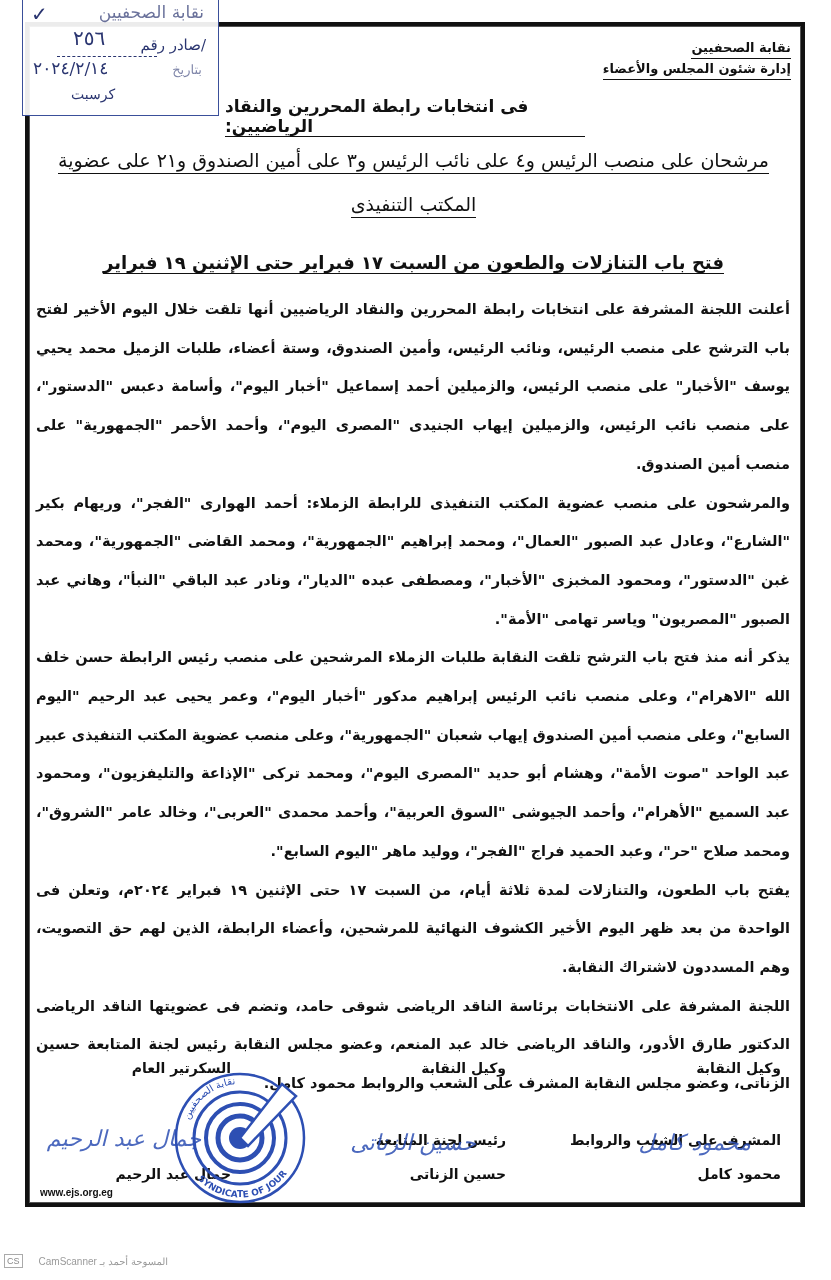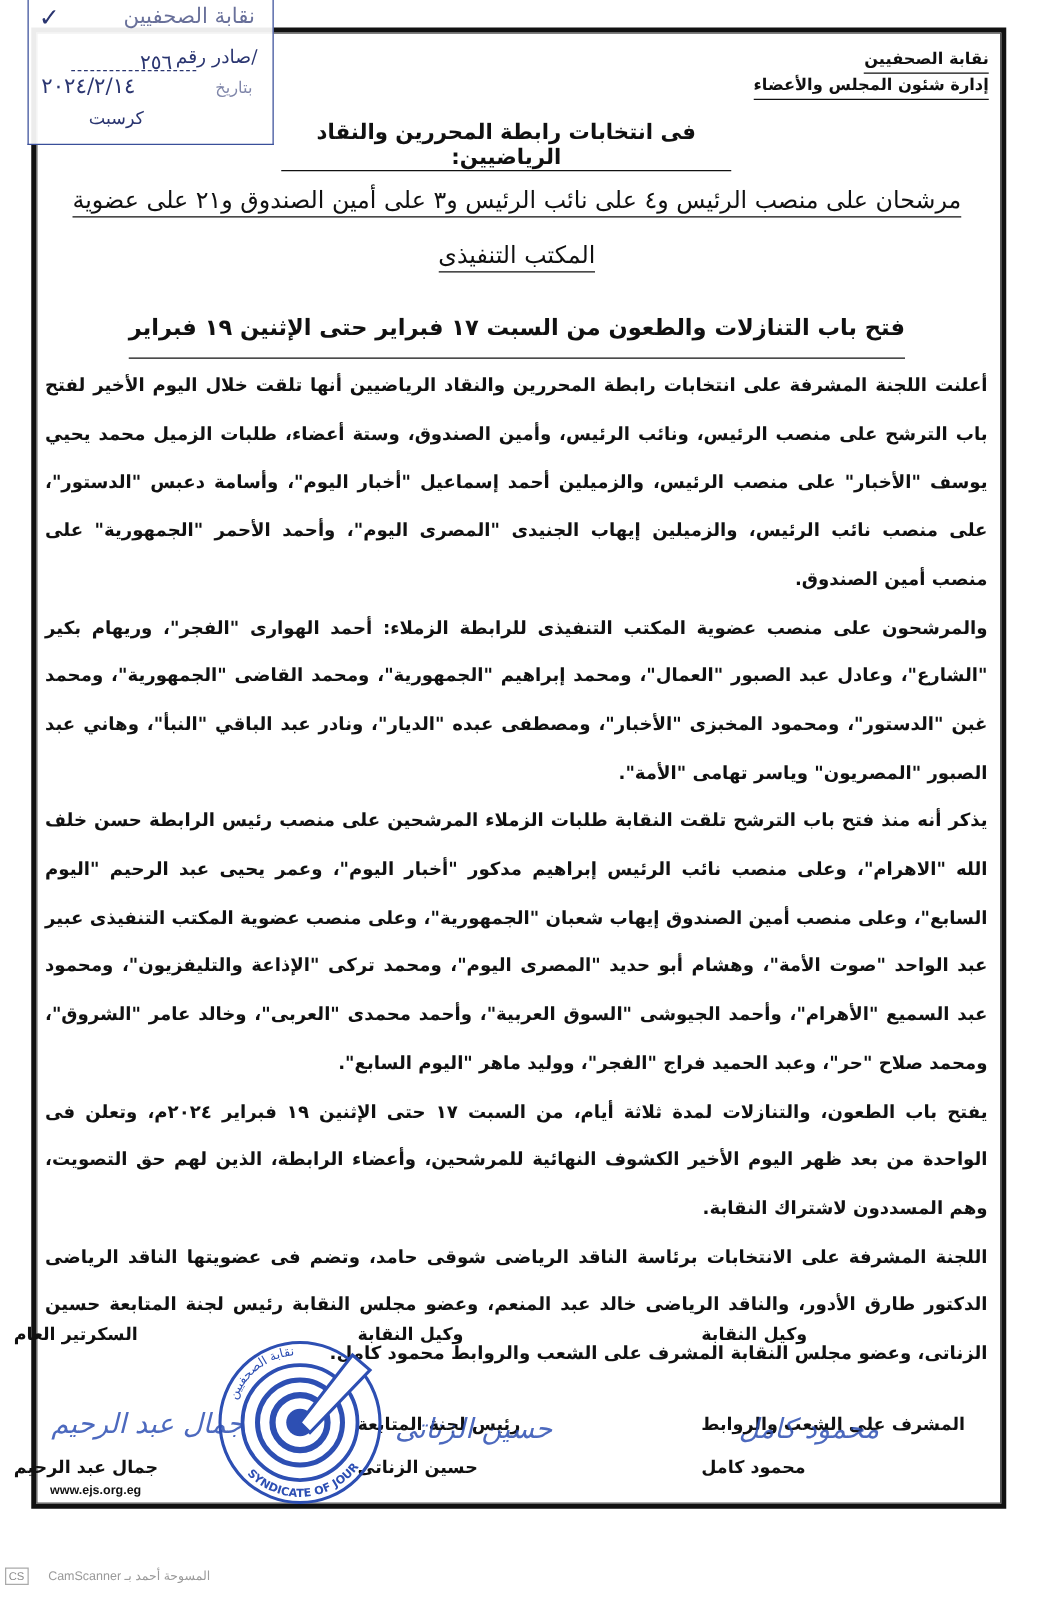--- a/index.html
+++ b/index.html
@@ -15,57 +15,57 @@
     position:absolute; left:29px; top:26px; width:772px; height:1177px;
     border:1px solid #555; box-sizing:border-box;
   }
   .stamp-box {
     position:absolute; left:22px; top:0px; width:195px; height:115px;
     border:1px solid #3a4f9a; border-top:none; background:rgba(255,255,255,0.92);
     color:#2a3570; font-family:"DejaVu Serif", serif; z-index:5;
   }
   .stamp-box .s-top { position:absolute; right:14px; top:2px; font-size:17px; opacity:0.7; }
   .stamp-box .s-check { position:absolute; left:8px; top:2px; font-size:20px; }
-  .stamp-box .s-num { position:absolute; left:50px; top:40px; font-size:16px;margin-left:39px; }
+  .stamp-box .s-num { position:absolute; left:50px; top:26px; font-size:20px; }
   .stamp-box .s-num-label { position:absolute; right:12px; top:36px; font-size:15px; }
   .stamp-box .s-date { position:absolute; left:10px; top:58px; font-size:17px; }
   .stamp-box .s-date-label { position:absolute; right:16px; top:62px; font-size:13px; opacity:0.6; }
   .stamp-box .s-sign { position:absolute; left:48px; top:86px; font-size:14px; }
   .stamp-line { position:absolute; left:34px; top:56px; width:100px; border-top:1px dashed #2a3570; }
 
   .org {
     position:absolute; right:40px; top:38px; text-align:right; direction:rtl;
     font-weight:bold; font-size:13px; line-height:20px;
   }
   .org span { display:block; border-bottom:1px solid #111; width:fit-content; margin-left:auto; }
 
   .h1 {
-    position:absolute; left:225px; top:96px; width:360px; direction:rtl; text-align:center;
+    position:absolute; left:225px; top:96px; width:360px; direction:rtl; text-align:left;
     font-weight:bold; font-size:17px; border-bottom:1.5px solid #111;
   }
   .h2 {
     position:absolute; left:36px; right:40px; top:138px; direction:rtl; text-align:center;
     font-weight:normal; font-size:19px; line-height:44px;
   }
   .h2 .u { border-bottom:1.5px solid #111; padding-bottom:2px; }
   .h3 {
     position:absolute; left:36px; right:40px; top:206px; direction:rtl; text-align:center;
     font-weight:bold; font-size:18px;
   }
-  .h3 span { border-bottom:1.5px solid #111; padding-bottom:13px; }
+  .h3 span { border-bottom:1.5px solid #111; padding-bottom:0; }
 
   .body-text {
     position:absolute; left:36px; width:754px; top:247px; direction:rtl; text-align:justify;
     text-align-last:right; font-size:14.5px; line-height:38.7px; font-weight:bold;
     font-family:"DejaVu Sans", sans-serif;
   }
   .body-text p { margin:0; }
 
   .sigs { position:absolute; left:36px; right:40px; top:1060px; height:130px; direction:rtl; }
-  .sig { position:absolute; top:0; width:220px; text-align:left; font-weight:bold; font-size:14px; }
+  .sig { position:absolute; top:0; width:220px; text-align:right; font-weight:bold; font-size:14px; }
   .sig .title { height:22px; }
   .sig .role { margin-top:50px; height:22px; }
   .sig .scrawl {
     position:absolute; left:30px; right:30px; top:70px; color:#2d4fb3; font-family:"DejaVu Serif", serif;
     font-style:italic; font-size:22px; font-weight:normal; opacity:0.85;
   }
   .sig .name { position:absolute; left:0; right:0; top:106px; }
   .sig-1 { right:10px; }
   .sig-2 { right:285px; }
   .sig-3 { right:560px; width:220px; }

